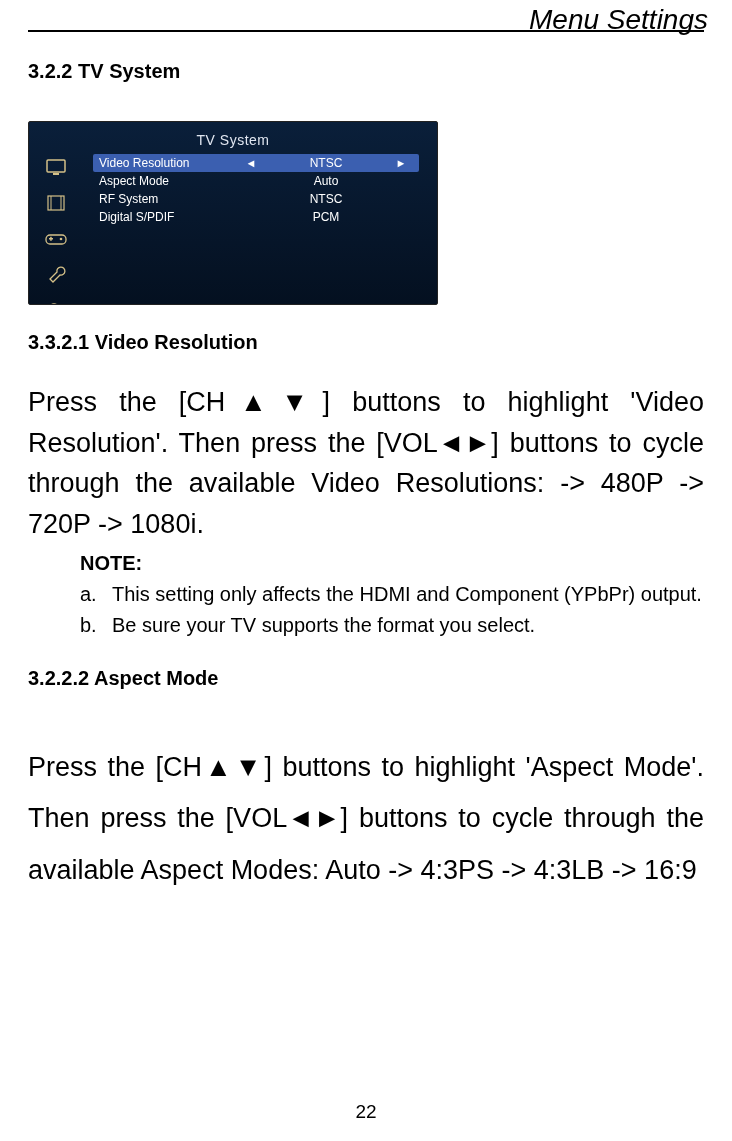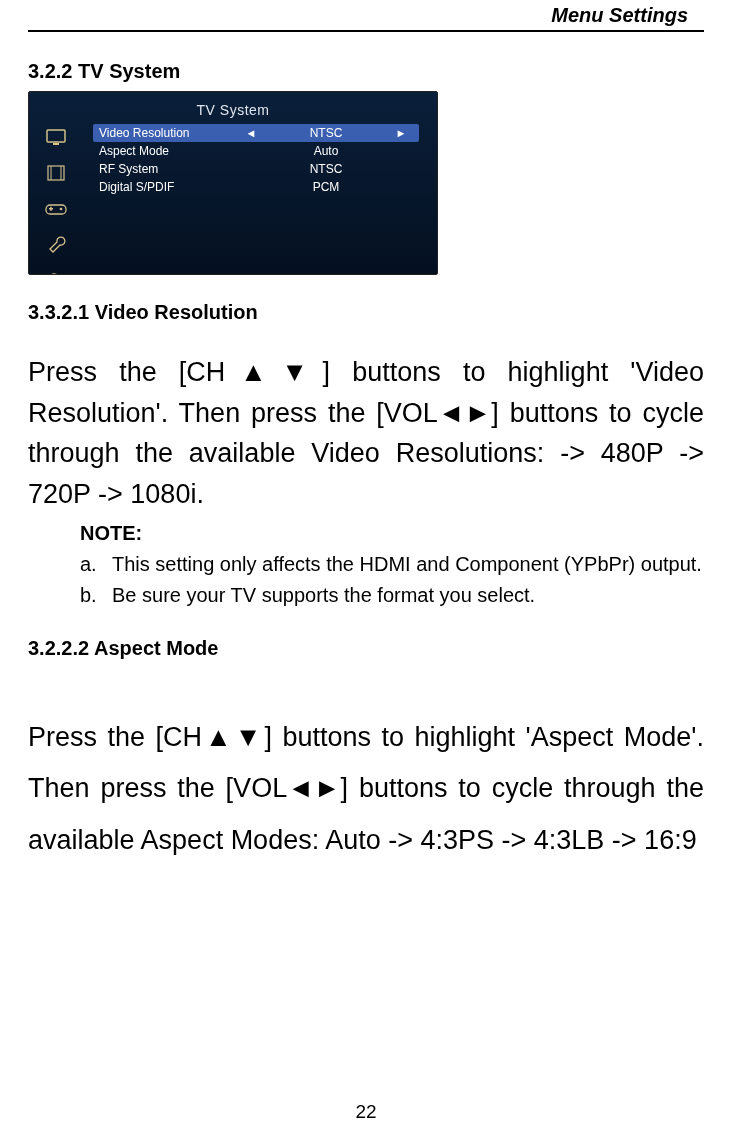--- a/index.html
+++ b/index.html
@@ -15,35 +15,35 @@
     .header-line {
       position: absolute;
       top: 30px;
       left: 28px;
       right: 28px;
       border-top: 2px solid #000;
     }
     .header-title {
       position: absolute;
       top: 4px;
-      right: 44px;
+      right: 24px;
       font-style: italic;
-      font-weight: bold;
-      font-size: 20px;
+      font-weight: normal;
+      font-size: 28px;
     }
     .content {
       position: absolute;
       top: 60px;
       left: 28px;
       right: 28px;
     }
     .section-num {
       font-weight: bold;
       font-size: 20px;
-      margin-bottom: 8px;
+      margin-bottom: 38px;
     }
     .screenshot {
       width: 410px;
       height: 184px;
       background: linear-gradient(180deg, #0a1f3a 0%, #041020 100%);
       border: 1px solid #222;
       border-radius: 2px;
       position: relative;
       margin-bottom: 26px;
       overflow: hidden;

